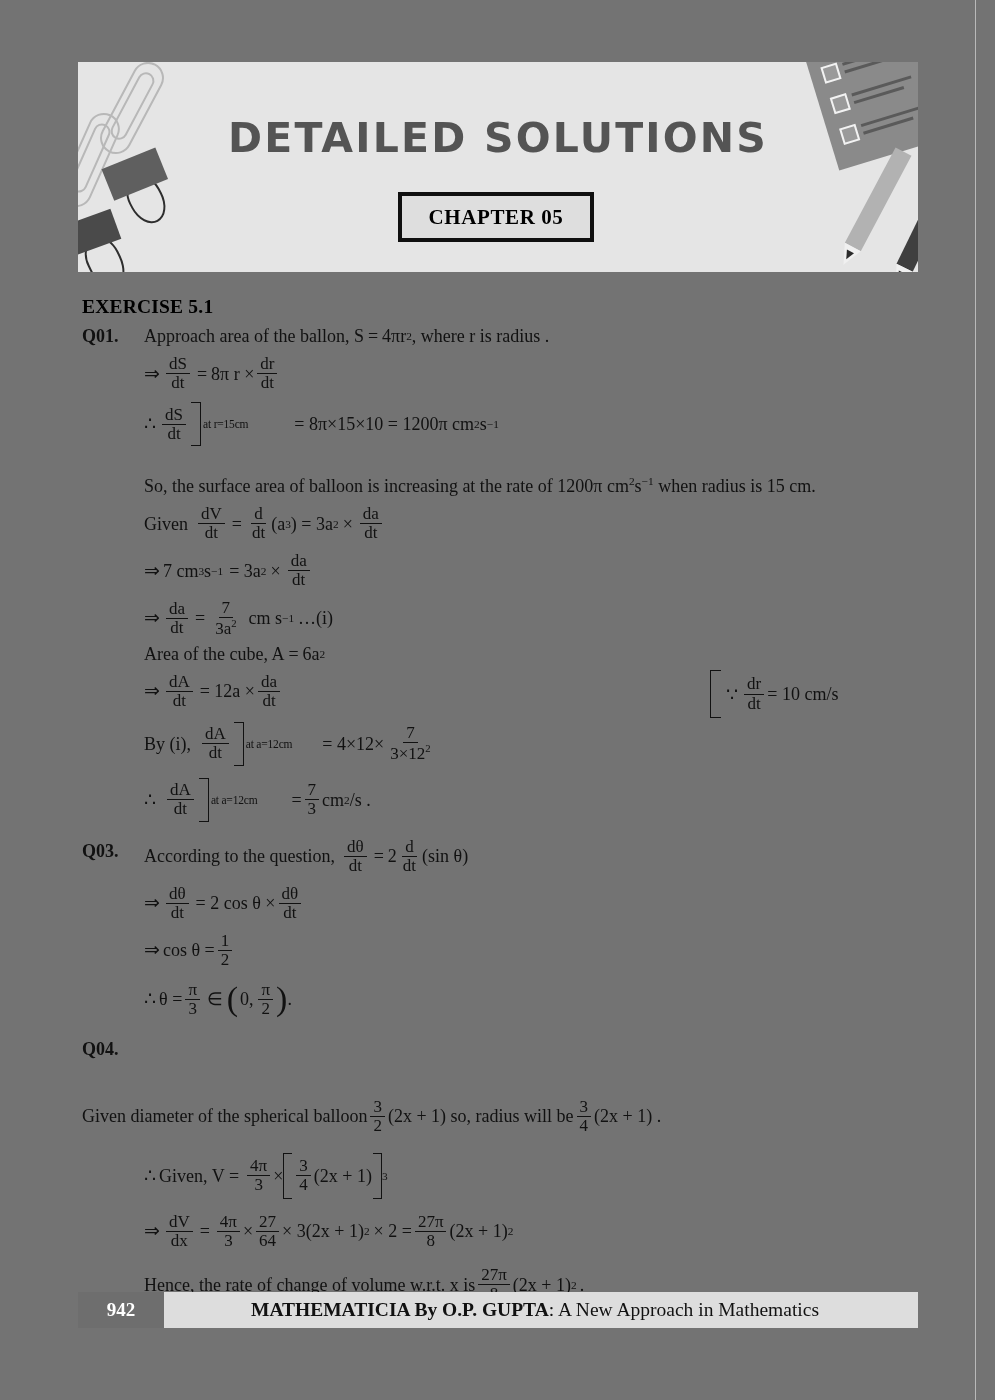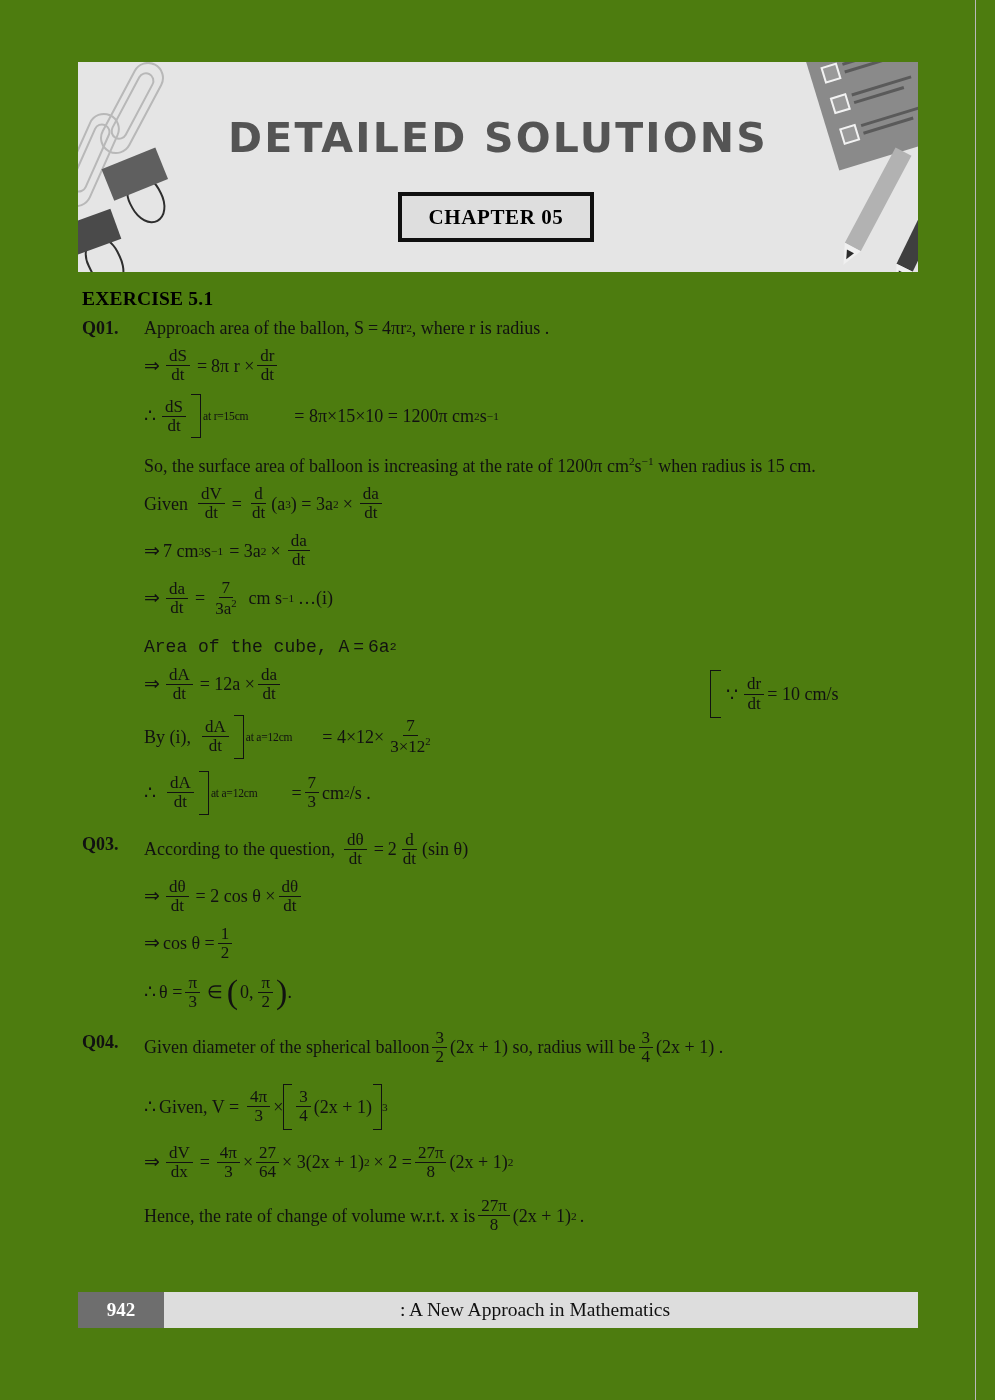--- a/index.html
+++ b/index.html
@@ -15,21 +15,21 @@
     color: #111111;
     overflow: hidden;
   }
 
   
   .page {
     position: absolute;
     left: 0; top: 0;
     width: 995px;
     height: 1400px;
-    background: #4d7c0f;
+    background: #737373;
   }
   .page-rule-right {
     position: absolute;
     left: 975px;
     top: 0;
     width: 1px;
     height: 1400px;
     background: #b9b9b9;
   }
 
@@ -125,21 +125,21 @@
     position: absolute;
     left: 82px;
     top: 284px;
     width: 840px;
   }
   .exercise-heading {
     font-family: "Liberation Serif", serif;
     font-weight: bold;
     font-size: 19.5px;
     color: #000;
-    margin: 4px 0 5px 0;
+    margin: 12px 0 5px 0;
     letter-spacing: 0.2px;
   }
   .qrow {
     display: flex;
     align-items: flex-start;
     margin-top: 4px;
   }
   .qlabel {
     flex: 0 0 62px;
     font-weight: bold;
@@ -374,21 +374,21 @@
     <div class="right-note">
       <span class="lbrack-big"></span>
       <span class="arrow">∵</span>
       <span class="frac">
         <span class="num">dr</span>
         <span class="den">dt</span>
       </span>
       <span>= 10 cm/s</span>
     </div>
 
-    <div class="line ml plain" style="margin-top:10px;">
+    <div class="line ml plain" style="margin-top:22px;">
       <span>So, the surface area of balloon is increasing at the rate of 1200π cm</span><sup class="ex">2</sup><span>s</span><sup class="ex">−1</sup><span>  when radius is 15 cm.</span>
     </div>
 
 
     <div class="line ml gap-top-6">
       <span style="margin-right:7px;text-align:right;">Given</span>
       <span class="frac">
         <span class="num">dV</span>
         <span class="den">dt</span>
       </span>
@@ -432,21 +432,21 @@
       <span class="op">=</span>
       <span class="frac">
         <span class="num">7</span>
         <span class="den"><span>3a</span><sup class="ex">2</sup></span>
       </span>
       <span style="margin-left:6px;">cm s</span>
         <sup class="ex">−1</sup>
       <span style="margin-left:4px;">…(i)</span>
     </div>
 
-    <div class="line ml" style="margin-top:16px;font-family:Liberation Mono, monospace;">
+    <div class="line ml" style="margin-top:3px;">
       <span>Area of the cube,  A</span>
       <span class="op">=</span>
       <span>6a</span>
         <sup class="ex">2</sup>
     </div>
 
     <div class="line ml" style="margin-top:6px;">
       <span class="arrow">⇒</span>
       <span class="frac">
         <span class="num">dA</span>
@@ -545,21 +545,21 @@
       <span class="paren-tall">(</span>
       <span style="margin:0 2px;">0,</span>
       <span class="frac">
         <span class="num">π</span>
         <span class="den">2</span>
       </span>
       <span class="paren-tall">)</span>
       <span>.</span>
     </div>
 
-    <div class="qrow" style="margin-top:18px;">
+    <div class="qrow" style="margin-top:18px;flex-direction:column;">
       <div class="qlabel">Q04.</div>
       <div class="qbody">
         <div class="line">
           <span>Given diameter of the spherical balloon</span>
           <span class="frac">
             <span class="num">3</span>
             <span class="den">2</span>
           </span>
           <span>(2x + 1)  so, radius will be</span>
           <span class="frac">
@@ -625,17 +625,18 @@
       <span>(2x + 1)</span>
         <sup class="ex">2</sup>
         <span style="margin-left:3px;">.</span>
     </div>
 
   </div>
 
   <div class="footer">
     <div class="footer-page">942</div>
     <div class="footer-text">
+      <b>MATHEMATICIA By O.P. GUPTA</b>
         <span> : A New Approach in Mathematics</span>
     </div>
   </div>
 
 </div>
 
 </body></html>

